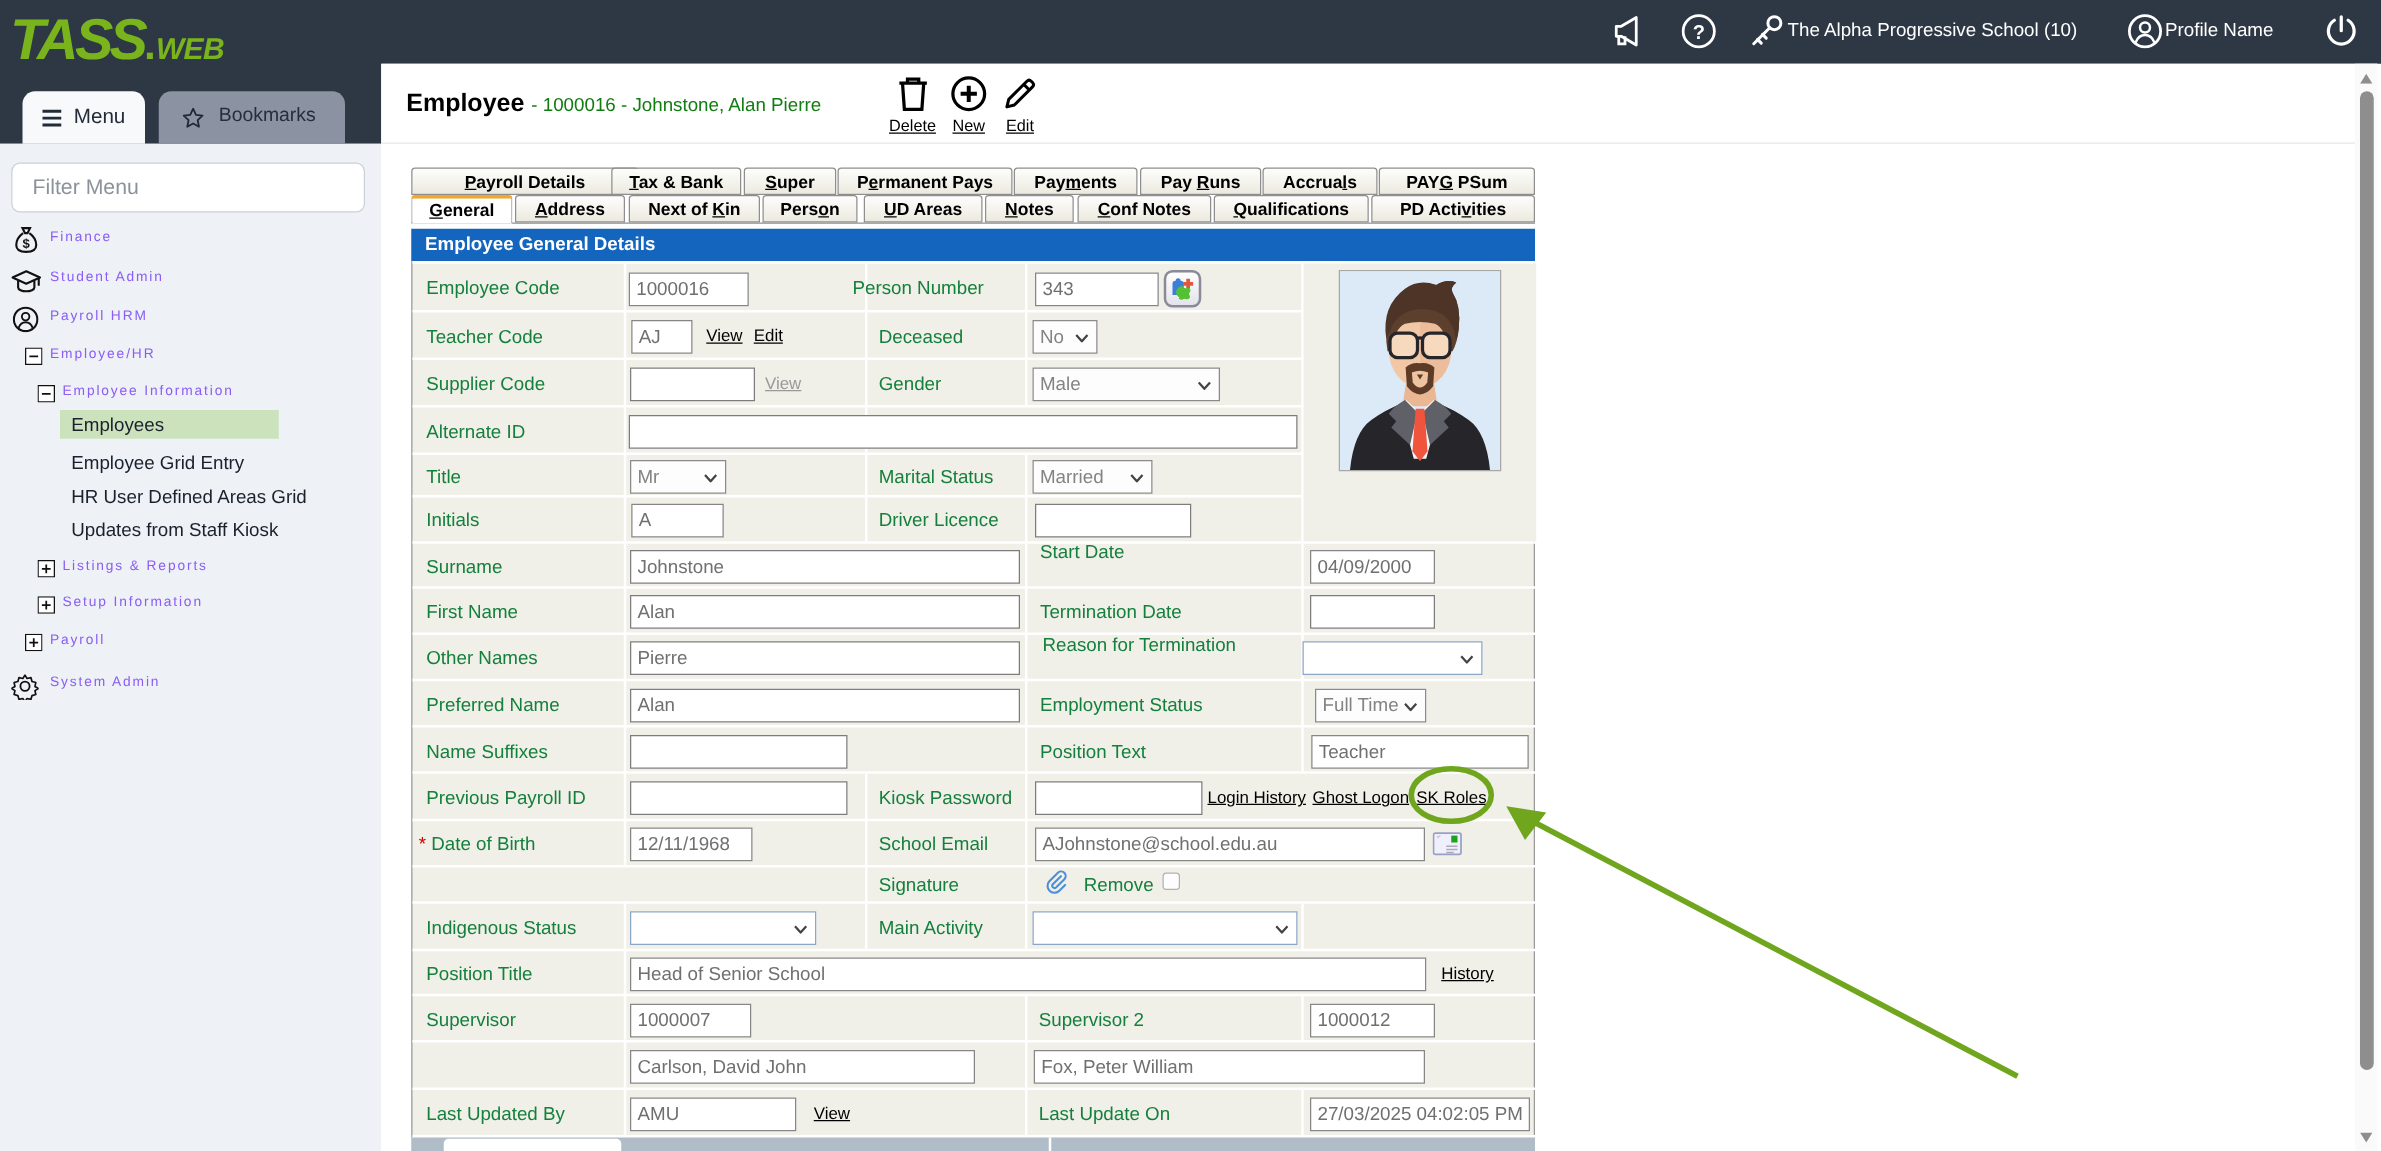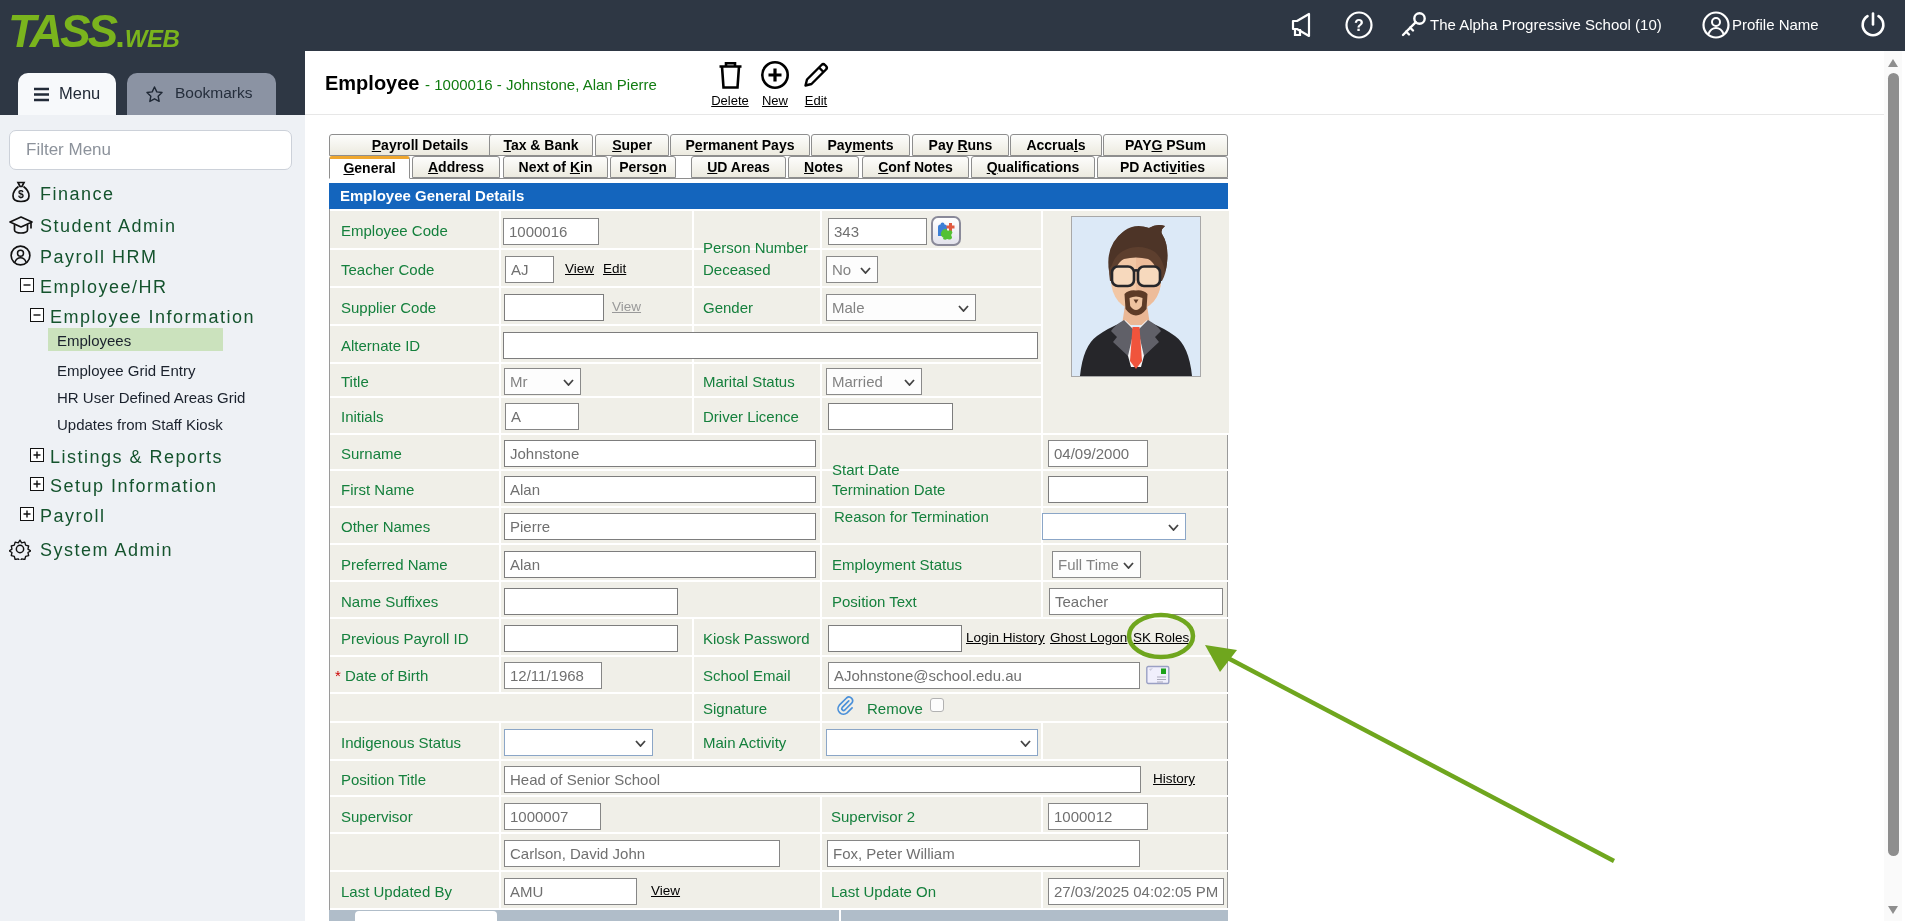--- a/index.html
+++ b/index.html
@@ -5,21 +5,21 @@
 * { margin:0; padding:0; box-sizing:border-box; }
 html,body { width:1905px; height:921px; overflow:hidden; background:#fff;
   font-family:"Liberation Sans", sans-serif; }
 #topbar { position:absolute; left:0; top:0; width:1905px; height:51px; background:#2e3744; }
 #sidetop { position:absolute; left:0; top:0; width:305px; height:115px; background:#2e3744; }
 #logo { position:absolute; left:8px; top:4px; color:#7ab41d; }
 #sidebar { position:absolute; left:0; top:115px; width:305px; height:806px; background:#eef1f5; }
 #menutab { position:absolute; left:18px; top:73px; width:98px; height:42px; background:#f7f9fb; border-radius:10px 10px 0 0; color:#222b38; font-size:16.5px; }
 #bmtab { position:absolute; left:127px; top:73px; width:149px; height:42px; background:#8b93a3; border-radius:10px 10px 0 0; color:#252e3c; font-size:15.5px; }
 #filter { position:absolute; left:9px; top:130px; width:283px; height:40px; background:#fff; border:1px solid #ccd1d9; border-radius:7px; color:#8c929b; font-size:17px; line-height:38px; padding-left:16px; }
-.mi { position:absolute; font-size:18px; color:#14532d; letter-spacing:1.5px; white-space:nowrap; }
+.mi { position:absolute; font-size:11px; color:#8b5cf6; letter-spacing:1.5px; white-space:nowrap; }
 .mileaf { position:absolute; font-size:15px; color:#1a212c; white-space:nowrap; }
 .micon { position:absolute; }
 #main { position:absolute; left:305px; top:51px; width:1597px; height:870px; background:#fff; }
 .hdr-ico { position:absolute; text-align:center; font-size:13px; color:#000; }
 .hdr-ico .lab { text-decoration:underline; }
 #hline { position:absolute; left:305px; top:114px; width:1579px; height:1px; background:#e7e7e7; }
 
 .tab { position:absolute; height:22px; background:linear-gradient(#fdfdfc,#eceadf); border:1px solid #8e8e8e; border-radius:3px 3px 0 0; font-size:14px; font-weight:bold; color:#000; text-align:center; line-height:20px; white-space:nowrap; }
 .tabsel { background:#fff; border-bottom:1px solid #fff; border-top:3px solid #efa72e; line-height:18px; z-index:5; }
 .tab u { text-decoration:underline; }
@@ -169,21 +169,21 @@
   <div class="tab" style="left:489px;top:134px;width:104px;"><u>T</u>ax &amp; Bank</div>
   <div class="tab" style="left:595px;top:134px;width:74px;"><u>S</u>uper</div>
   <div class="tab" style="left:670px;top:134px;width:140px;">P<u>e</u>rmanent Pays</div>
   <div class="tab" style="left:811px;top:134px;width:99px;">Pay<u>m</u>ents</div>
   <div class="tab" style="left:912px;top:134px;width:97px;">Pay <u>R</u>uns</div>
   <div class="tab" style="left:1010px;top:134px;width:92px;">Accrua<u>l</u>s</div>
   <div class="tab" style="left:1103px;top:134px;width:125px;">PAY<u>G</u> PSum</div>
   <div class="tab tabsel" style="left:329px;top:156px;width:81px;height:23px;"><u>G</u>eneral</div>
   <div class="tab" style="left:412px;top:156px;width:88px;"><u>A</u>ddress</div>
   <div class="tab" style="left:503px;top:156px;width:105px;">Next of <u>K</u>in</div>
-  <div class="tab" style="left:610px;top:156px;width:66px;">Pers<u>o</u>n</div>
+  <div class="tab" style="left:610px;top:156px;width:76px;">Pers<u>o</u>n</div>
   <div class="tab" style="left:691px;top:156px;width:95px;"><u>U</u>D Areas</div>
   <div class="tab" style="left:788px;top:156px;width:71px;"><u>N</u>otes</div>
   <div class="tab" style="left:862px;top:156px;width:107px;"><u>C</u>onf Notes</div>
   <div class="tab" style="left:971px;top:156px;width:124px;"><u>Q</u>ualifications</div>
   <div class="tab" style="left:1097px;top:156px;width:131px;">PD Acti<u>v</u>ities</div>
 </div>
 <div id="bluebar">Employee General Details</div>
 <div id="form">
   <div class="hsep" style="top:0"></div>
     <div class="hsep" style="top:39px"></div>
@@ -220,21 +220,21 @@
   <div class="vsep" style="left:490px;top:410px;height:102px"></div>
   <div class="vsep" style="left:362px;top:514px;height:36px"></div>
   <div class="vsep" style="left:490px;top:514px;height:36px"></div>
   <div class="vsep" style="left:711px;top:514px;height:36px"></div>
   <div class="vsep" style="left:490px;top:586px;height:113px"></div>
   <div class="vsep" style="left:711px;top:586px;height:37px"></div>
   <div class="vsep" style="left:711px;top:661px;height:38px"></div>
 
   <div class="lbl" style="left:11px;top:13px;">Employee Code</div>
   <div class="inp" style="left:173px;top:9px;width:96px;">1000016</div>
-  <div class="lbl" style="left:373px;top:13px;margin-top:17px;">Person Number</div>
+  <div class="lbl" style="left:352px;top:13px;">Person Number</div>
   <div class="inp" style="left:498px;top:9px;width:99px;">343</div>
   <div style="position:absolute;left:601px;top:7px;width:30px;height:30px;background:linear-gradient(#fff,#e3e3ec);border:2px solid #8a8a99;border-radius:7px;">
     <svg style="position:absolute;left:2px;top:2px" width="22" height="22" viewBox="0 0 22 22">
         <path d="M3 7 q0-2.5 2.5-2.5 q0-2 2-2 q2 0 2 2 q2.5 0 2.5 2.5 v5 l-2.5 4 h-6.5 z" fill="#3d7fd6"></path>
         <path d="M14 3 h3 v2.5 h2.5 v3 h-2.5 v2.5 h-3 v-2.5 h-2.5 v-3 h2.5 z" fill="#e0593f"></path>
         <path d="M6 13 q1-3.5 4-4 q1.5-.3 2 1 q.5 1 2 .5 q2-.8 3 .7 q1 1.5-.3 2.8 q-1 1-.2 2 q1 1.2.2 2.4 q-1 1.4-2.8 1 l-3.5-.8 q-3-.7-4-2.6 q-.8-1.5-.4-3 z" fill="#54c133"></path>
         <path d="M8 19 q2.5 1.5 4 0 q1-1.2 0-2 q-1.2-.8-2.5 0 q-1.5.8-1.5 2 z" fill="#54c133"></path>
       </svg>
   </div>
 
@@ -267,21 +267,21 @@
         <path d="M1 1l4.5 5L10 1" fill="none" stroke="#444" stroke-width="1.8"></path>
       </svg></div>
 
   <div class="lbl" style="left:11px;top:199px;">Initials</div>
   <div class="inp" style="left:175px;top:194px;width:74px;">A</div>
   <div class="lbl" style="left:373px;top:199px;">Driver Licence</div>
   <div class="inp inpd" style="left:498px;top:194px;width:125px;"></div>
 
   <div class="lbl" style="left:11px;top:236px;">Surname</div>
   <div class="inp inpd" style="left:174px;top:231px;width:312px;">Johnstone</div>
-  <div class="lbl" style="left:502px;top:252px;">Start Date</div>
+  <div class="lbl" style="left:502px;top:224px;">Start Date</div>
   <div class="inp" style="left:718px;top:231px;width:100px;">04/09/2000</div>
 
   <div class="lbl" style="left:11px;top:272px;">First Name</div>
   <div class="inp inpd" style="left:174px;top:267px;width:312px;">Alan</div>
   <div class="lbl" style="left:502px;top:272px;">Termination Date</div>
   <div class="inp inpd" style="left:718px;top:267px;width:100px;"></div>
 
   <div class="lbl" style="left:11px;top:309px;">Other Names</div>
   <div class="inp inpd" style="left:174px;top:304px;width:312px;">Pierre</div>
   <div class="lbl" style="left:504px;top:299px;">Reason for Termination</div>

